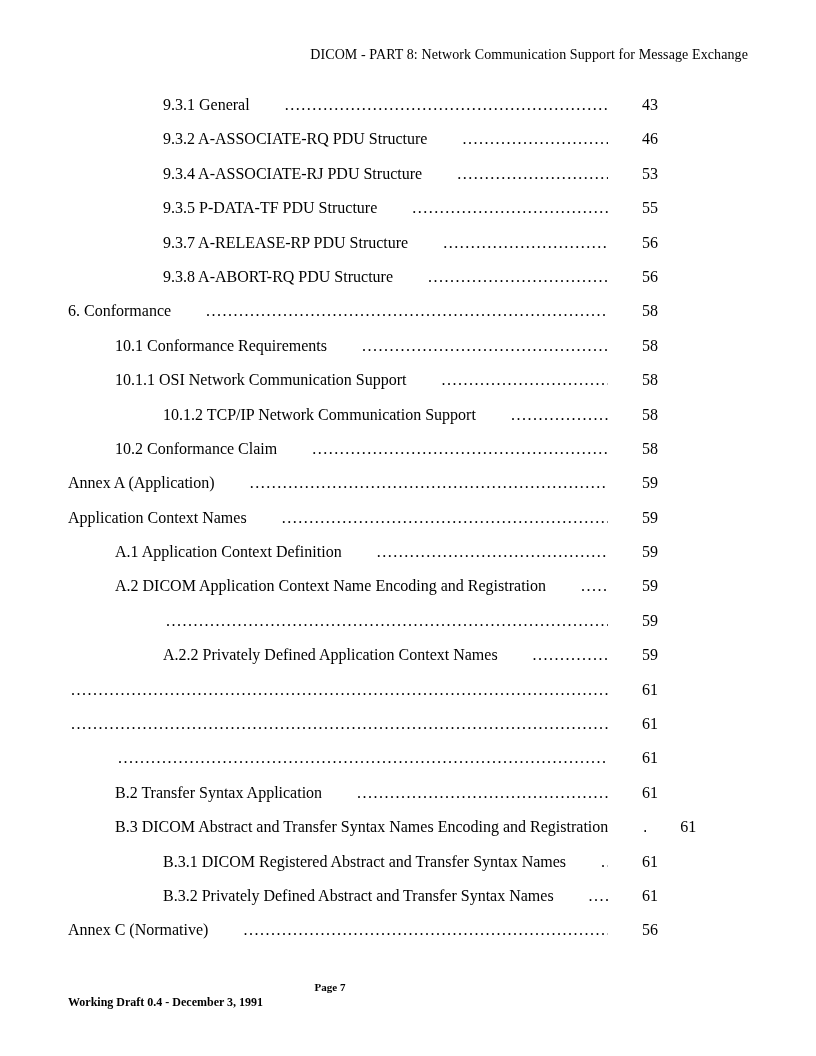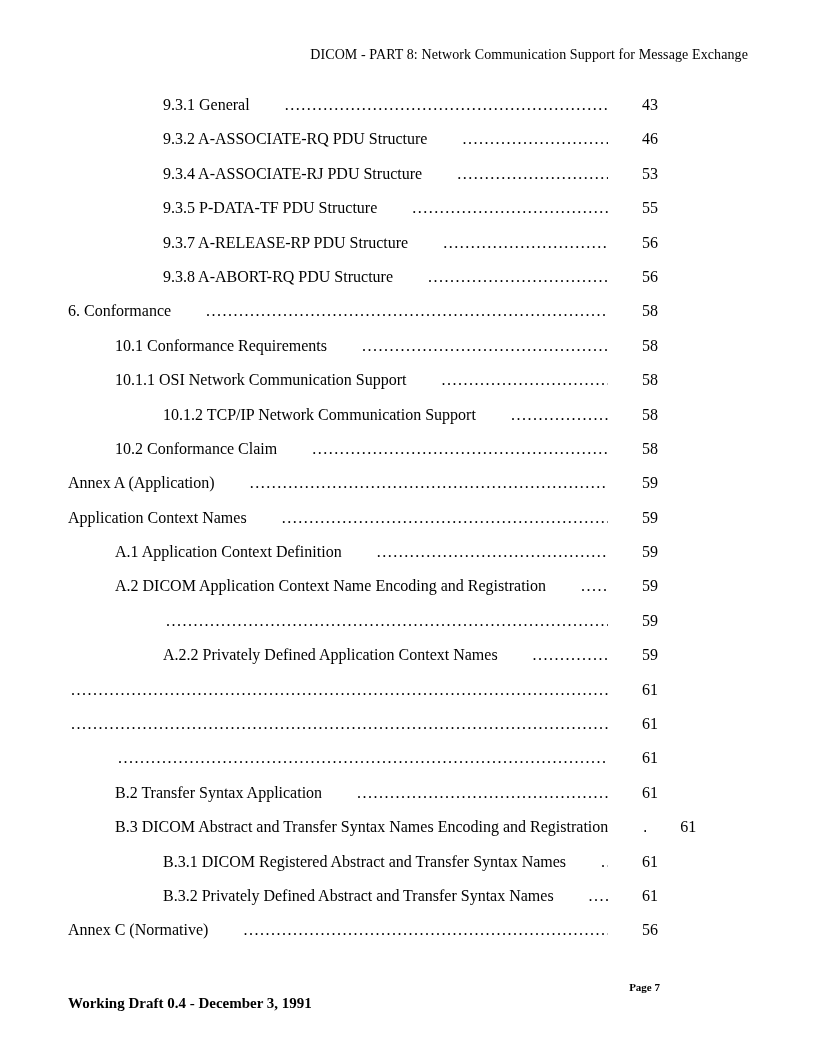--- a/index.html
+++ b/index.html
@@ -56,29 +56,29 @@
   .toc-page {
     text-align: center;
     min-width: 20px;
     white-space: nowrap;
   }
   .footer-page {
     position: absolute;
     top: 981px;
     left: 0;
     width: 660px;
-    text-align: right;
+    text-align: center;
     font-size: 11px;
     font-weight: bold;
   }
   .footer-draft {
     position: absolute;
     top: 995px;
     left: 68px;
-    font-size: 15px;
+    font-size: 12px;
     font-weight: bold;
   }
 </style>
 </head>
 <body>
 
 <div class="page">
   <div class="header">
     <span>DICOM - PART 8: Network Communication Support for Message Exchange</span>
   </div>

